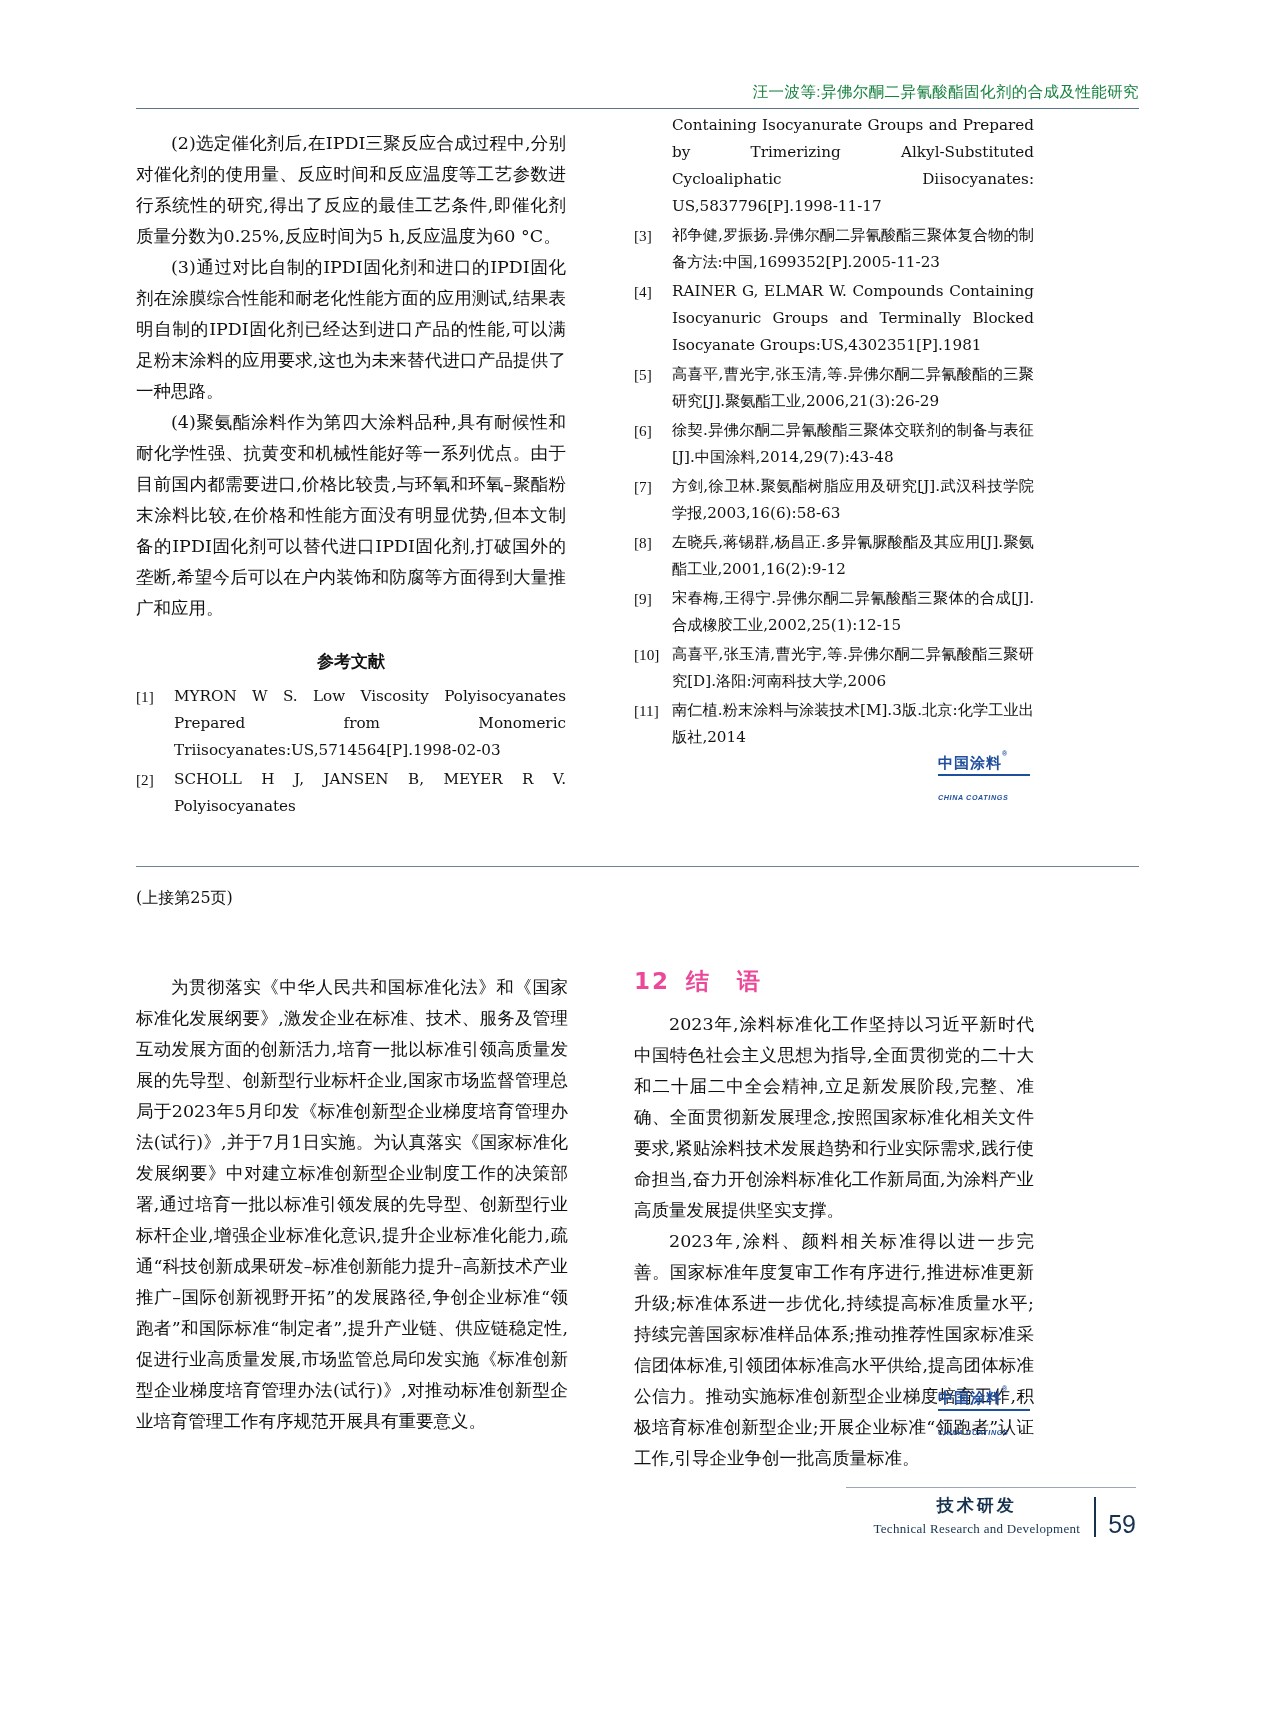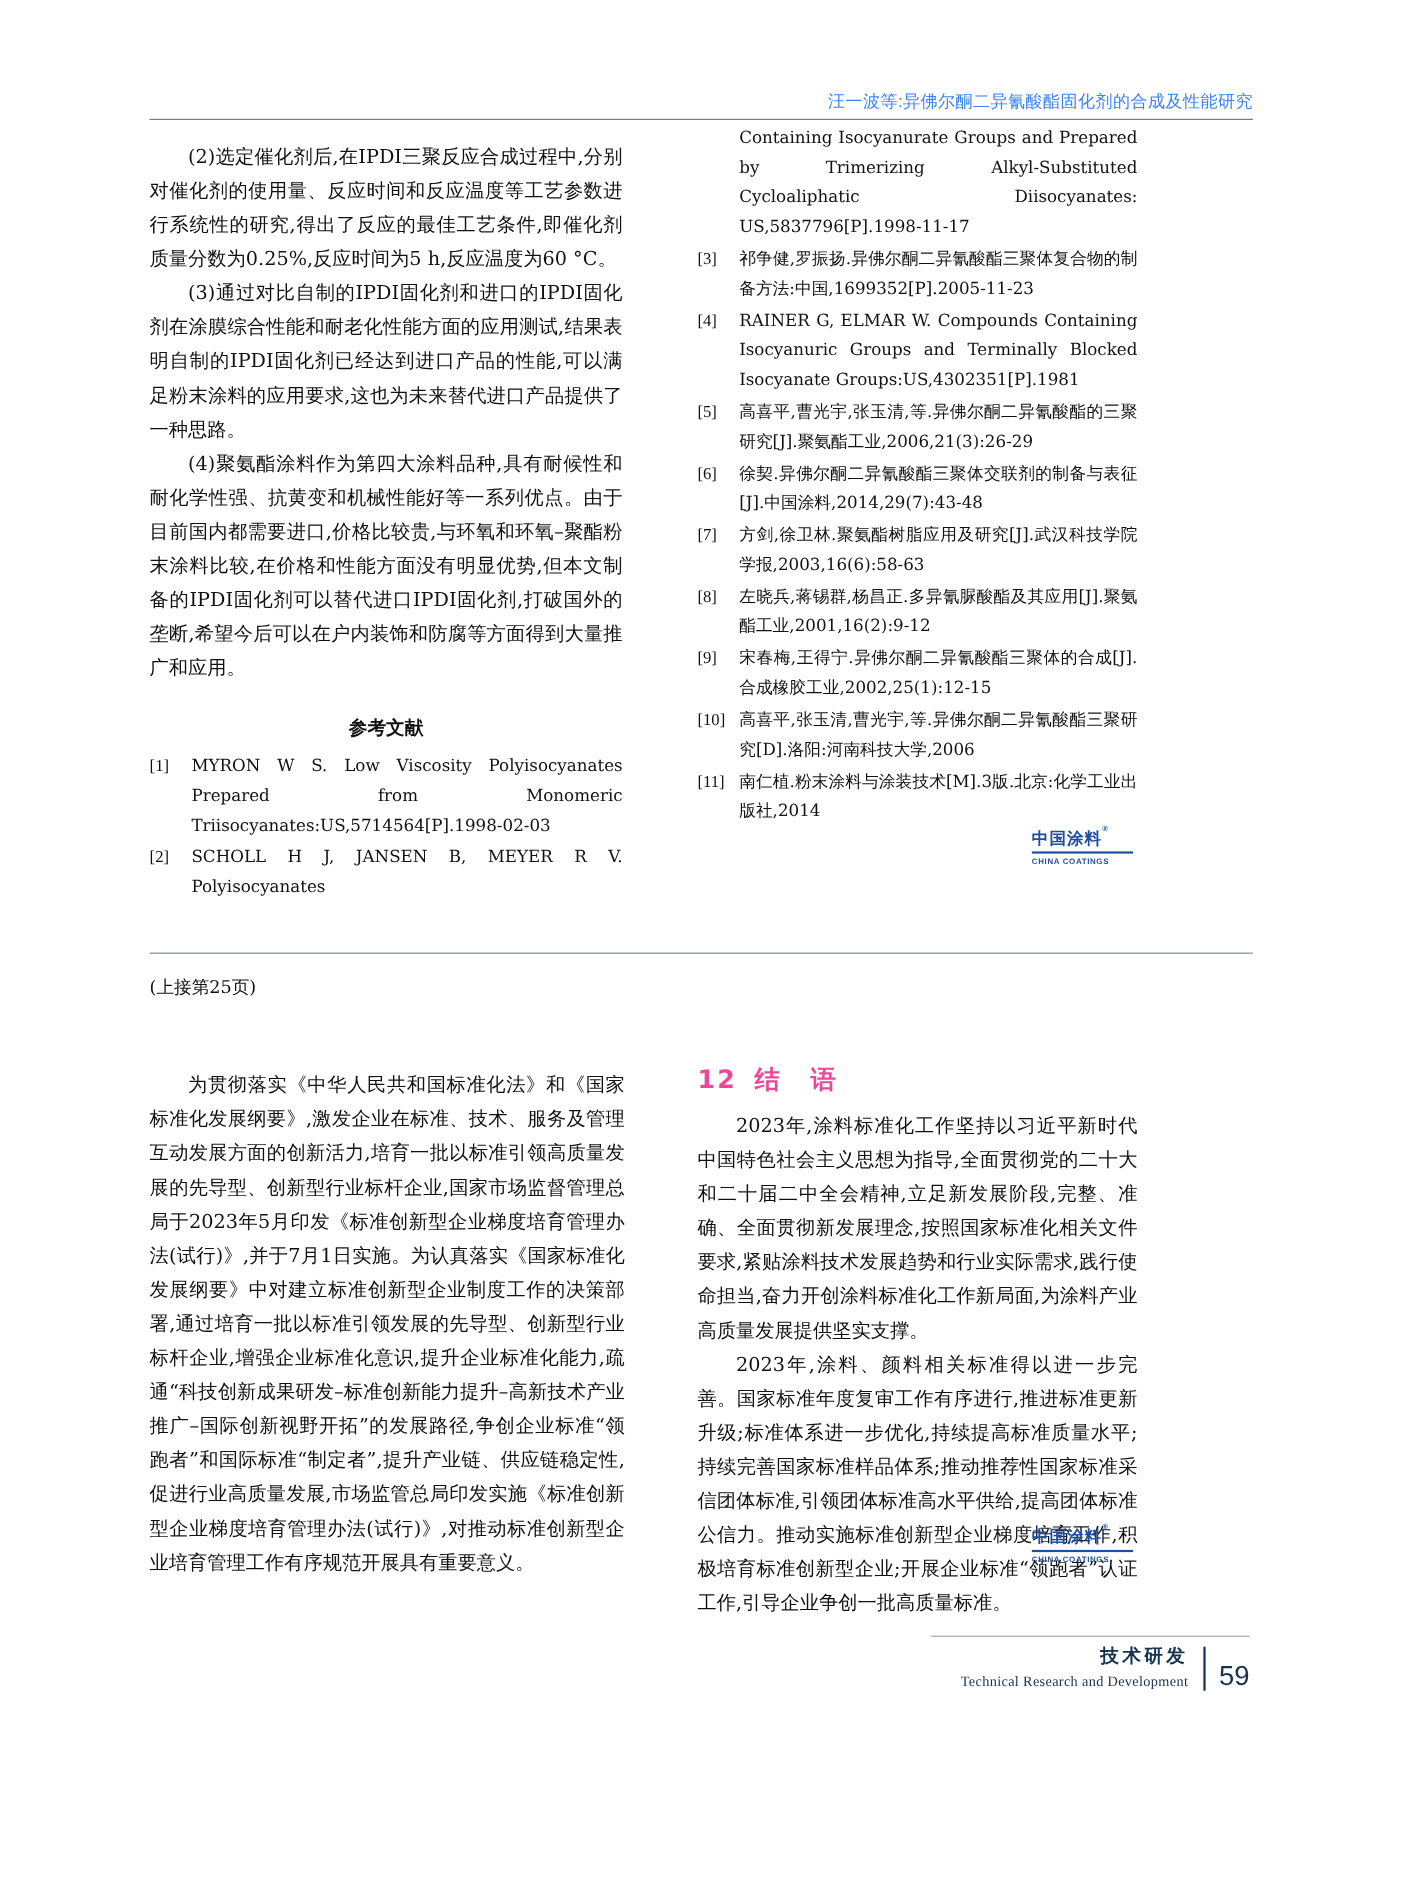--- a/index.html
+++ b/index.html
@@ -24,21 +24,21 @@
   }
 
   
   .header {
     position: absolute;
     left: 136px;
     top: 82px;
     width: 1003px;
     text-align: right;
     font-size: 15.5px;
-    color: #3b82f6;
+    color: #15803d;
     letter-spacing: 0.4px;
     font-family: "Liberation Sans", sans-serif;
   }
   .header-rule {
     position: absolute;
     left: 136px;
     top: 108px;
     width: 1003px;
     height: 1px;
     background: #5d7387;
@@ -108,25 +108,26 @@
     letter-spacing: 1px;
     position: relative;
     display: inline-block;
   }
   .logo .cn-line sup {
     font-size: 7px;
     position: relative;
     top: -6px;
   }
   .logo .en-line {
-    margin-top: 3px;
+    margin-top: 18px;
     font-size: 7.2px;
     color: #1f4e9c;
     letter-spacing: 0.6px;
     font-weight: bold;
+    font-style: italic;
   }
   .logo .bar {
     margin-top: 3px;
     width: 92px;
     height: 2px;
     background: #1f4e9c;
   }
 
   .logo-upper {
     position: absolute;
@@ -193,21 +194,21 @@
   .footer {
     position: absolute;
     left: 820px;
     top: 1494px;
     width: 316px;
     display: flex;
     align-items: flex-end;
     justify-content: flex-end;
   }
   .footer-texts {
-    text-align: right;
+    text-align: center;
     padding-right: 14px;
   }
   .footer-cn {
     font-family: "DejaVu Sans", "Liberation Sans", sans-serif;
     font-size: 17px;
     font-weight: bold;
     color: #16324f;
     letter-spacing: 3px;
   }
   .footer-en {

